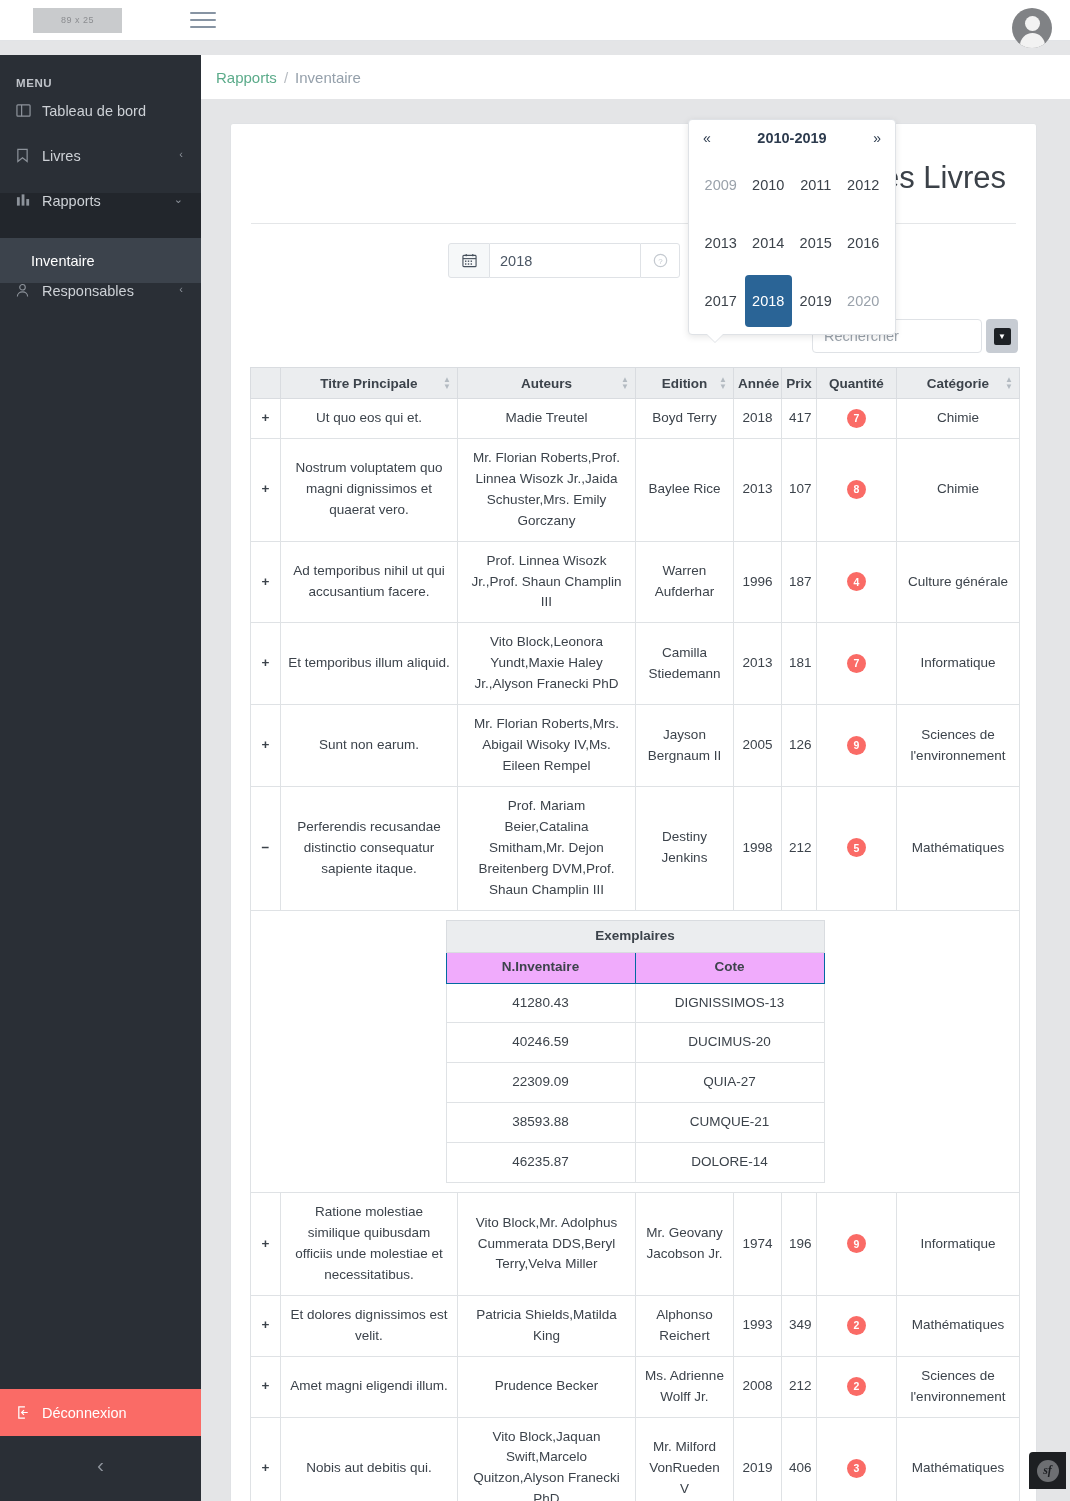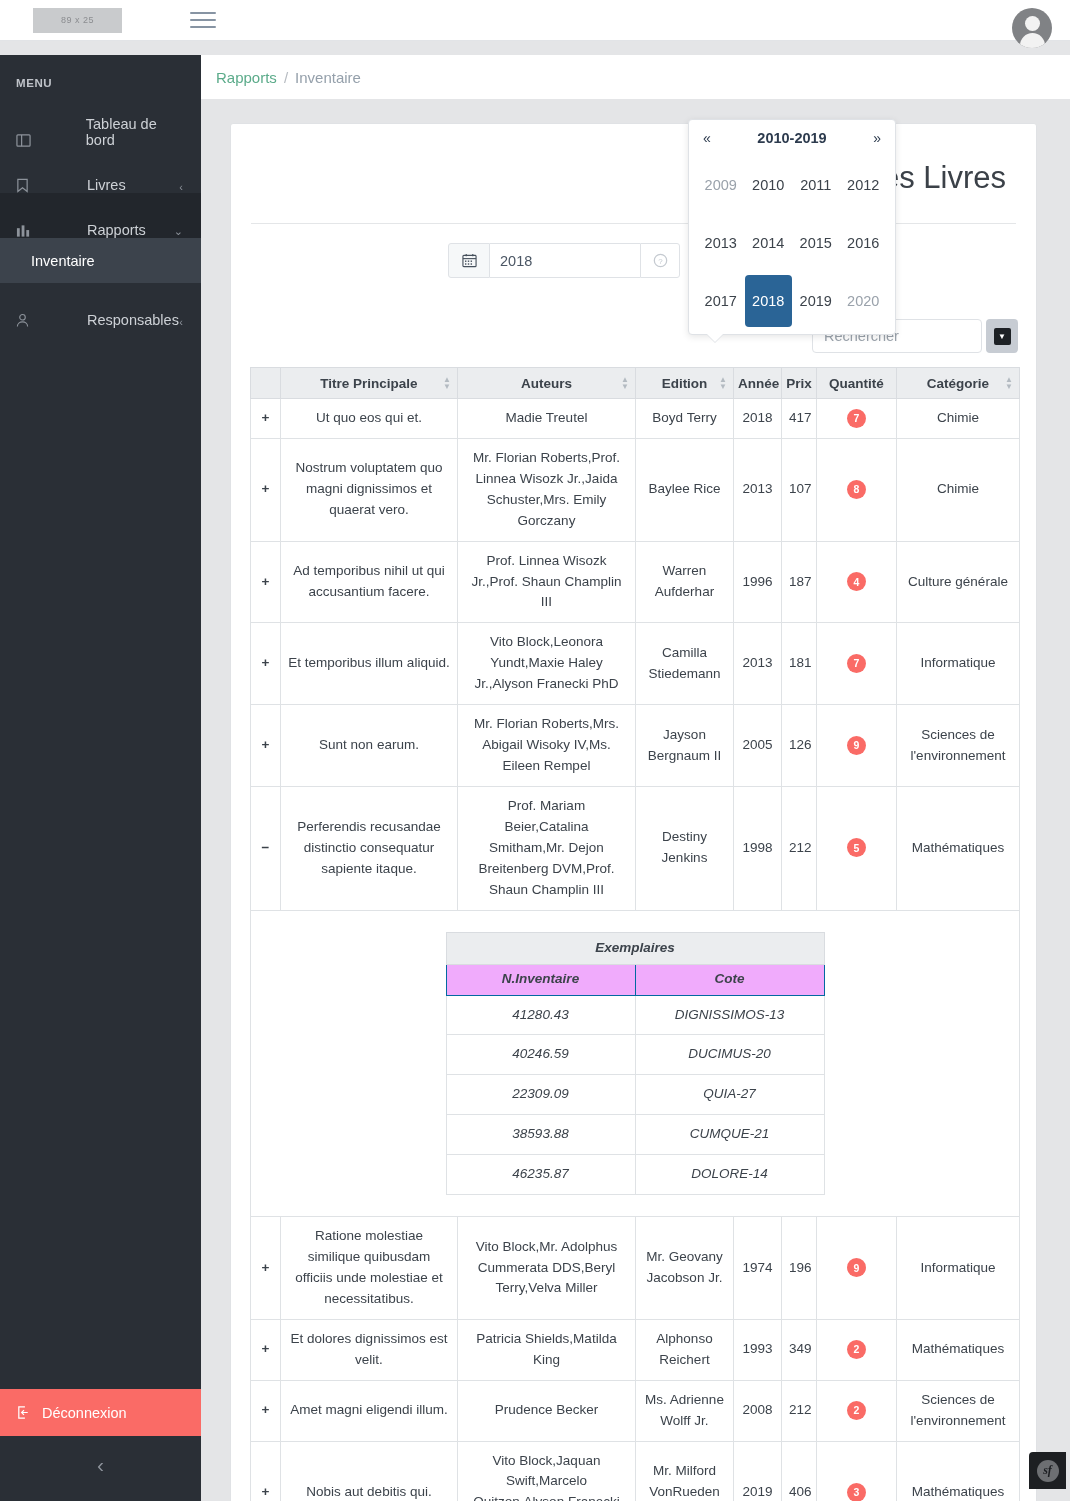--- a/index.html
+++ b/index.html
@@ -31,22 +31,22 @@
   .avatar .head { position: absolute; width: 15px; height: 15px; border-radius: 50%; background: #f2f2f2; left: 12.5px; top: 8px; }
   .avatar .body { position: absolute; width: 25px; height: 18px; border-radius: 13px 13px 0 0; background: #f2f2f2; left: 7.5px; top: 25px; }
 
   
   .sidebar {
     position: absolute; top: 55px; left: 0; width: 201px; height: 1446px;
     background: #2a2f36;
   }
   .menu-title { color: #bfc3c9; font-size: 11.5px; font-weight: bold; letter-spacing: .6px; padding: 22px 0 14px 16px; }
   .nav-item {
-    display: flex; align-items: flex-end; height: 45px; padding: 0 16px;
-    color: #cdd1d6; font-size: 14.5px; cursor: pointer; position: relative; gap: 45px;
+    display: flex; align-items: flex-start; height: 45px; padding: 0 16px;
+    color: #cdd1d6; font-size: 14.5px; cursor: pointer; position: relative;
   }
   .nav-item .ico { width: 26px; display: flex; align-items: center; color: #8d939b; }
   .nav-item .caret { position: absolute; right: 18px; color: #8d939b; font-size: 11px; }
   .nav-item.active { background: #22262c; }
   .nav-sub {
     display: flex; align-items: center; height: 45px; padding-left: 31px;
     color: #cdd1d6; font-size: 14.5px; cursor: pointer; background: #22262c;
   }
   .nav-sub.current { background: #3c434c; color: #ffffff; }
   .logout {
@@ -130,21 +130,21 @@
   }
   td.c-exp { width: 30px; color: #41a583; font-size: 19px; font-weight: bold; cursor: pointer; line-height: .7; }
   td.c-title { text-align: center; }
   .qty-badge {
     display: inline-flex; align-items: center; justify-content: center;
     width: 19px; height: 19px; border-radius: 50%;
     background: #fa6b66; color: #fff; font-size: 10.5px; font-weight: bold;
   }
   .sub-cell { padding: 9px 0 !important; border-left: 1px solid #dfe2e5 !important; border-right: 1px solid #dfe2e5 !important; border-top: none !important; border-bottom: none !important; }
   table.sub {
-    border-collapse: collapse; width: 379px; margin: 12px auto; table-layout: fixed; font-style: italic;
+    border-collapse: collapse; width: 379px; margin: 0 auto; table-layout: fixed;
   }
   table.sub th.caption {
     background: #ebedef; border: 1px solid #d9dce0; height: 32px;
     font-size: 13.5px; color: #3c434b; font-weight: bold;
   }
   table.sub th {
     background: #f0abfc; border: 1px solid #0369a1; height: 31px;
     font-size: 13.5px; color: #3c434b; font-weight: bold;
   }
   table.sub td { border: 1px solid #dfe2e5; font-size: 13.5px; color: #3c434b; text-align: center; height: 31px; }

